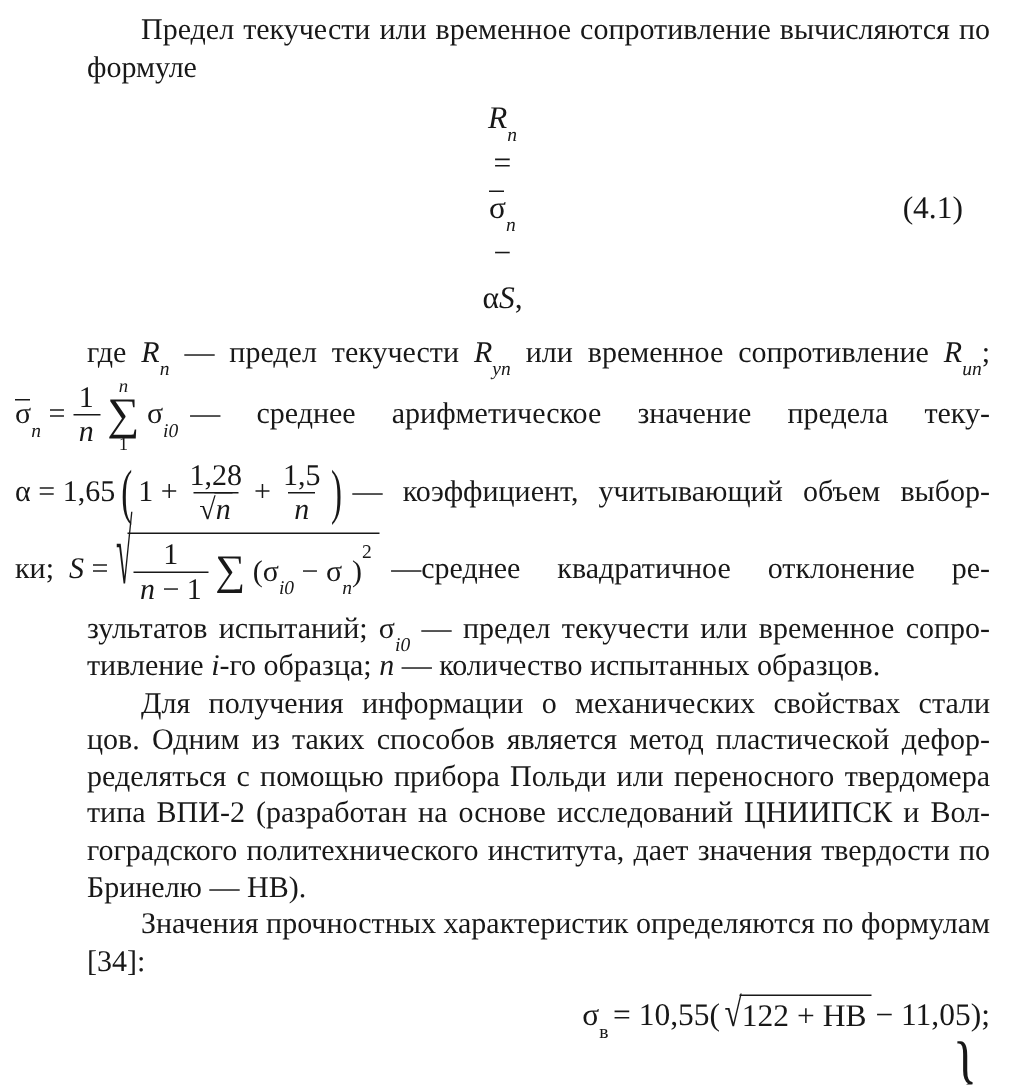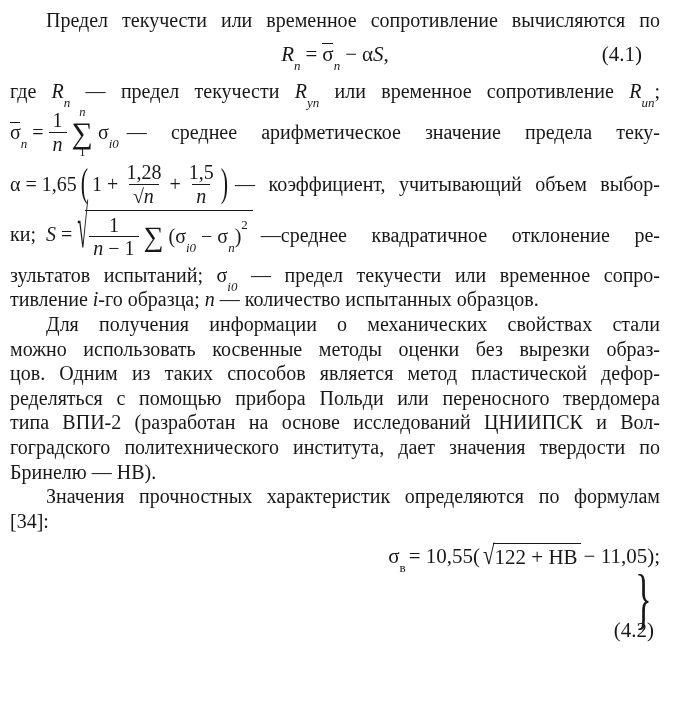--- a/index.html
+++ b/index.html
@@ -5,21 +5,21 @@
   * { margin:0; padding:0; box-sizing:border-box; }
   html, body { width:676px; }
   body {
     width:676px; height:723px; overflow:hidden;
     background:#ffffff; color:#181818;
     font-family:"Liberation Serif", serif;
     font-size:20px;
   }
   .page { padding:8px 16px 0 10px; }
 
-  .line { line-height:24.6px; min-height:24.6px; }
+  .line { line-height:24.6px; min-height:24.6px;margin-left:48px; }
   .just { text-align:justify; text-align-last:justify; }
   .indent { text-indent:36px; }
   i { font-style:italic; }
 
   sub { font-size:13px; line-height:0; position:relative; top:4px; }
   sup { font-size:13px; line-height:0; position:relative; top:-7px; }
 
   
   .obar { position:relative; display:inline-block; }
   .obar::after { content:""; position:absolute; left:0; right:1px; top:1px; border-top:1.8px solid currentColor; }
@@ -51,38 +51,39 @@
   
   .bigp { display:inline-block; transform:scaleY(1.85); transform-origin:50% 54%; font-size:22px; margin:0 -1px; }
 
   
   .fline { display:flex; align-items:center; margin:3px 0; }
   .fline .ftext { flex:1; text-align:justify; text-align-last:justify; margin-left:8px; line-height:24.6px; }
   .flead { margin-right:10px;font-family:Liberation Serif, serif; }
 
   
   .eqrow { position:relative; display:flex; justify-content:center; align-items:center; margin:9px 0 12px; }
-  .eqbody { display:inline-flex; align-items:center; gap:5px; font-size:21px; }
+  .eqbody { display:inline-flex; align-items:center; gap:5px; font-size:21px;flex-direction:column; }
   .eqnum { position:absolute; right:18px; font-size:21px; }
 
   .eq42 { display:flex; align-items:flex-end; margin:10px 0 0 190px; position:relative;flex-direction:column; }
   .eqlines { display:flex; flex-direction:column; gap:7px; }
   .eqline { display:inline-flex; align-items:center; gap:3px; font-size:21px; white-space:nowrap; }
   .sqrt2 { display:inline-flex; align-items:center; }
   .rad2 { display:inline-block; transform:scaleY(1.3); transform-origin:50% 62%; margin-right:-2px; }
   .vinc2 { border-top:1.8px solid currentColor; padding:1px 3px 0 2px; }
   .brace { font-size:68px; line-height:0.85; transform:scaleX(0.5); margin-left:0px; }
   .eqnum42 { position:absolute; right:6px; top:50%; transform:translateY(-50%); font-size:21px;margin-top:44px; }
 </style>
 </head>
 <body>
 
 <div class="page">
 
   <div class="line just indent">Предел текучести или временное сопротивление вычисляются по</div>
+  <div class="line">формуле</div>
 
   <div class="eqrow">
     <span class="eqbody">
         <span><i>R</i><sub><i>n</i></sub></span>
       <span>=</span>
       <span><span class="obar">σ</span><sub><i>n</i></sub></span>
       <span>−</span>
       <span><span>α</span><i>S</i><span>,</span></span>
     </span>
     <span class="eqnum">(4.1)</span>
@@ -162,21 +163,20 @@
     <span>— предел текучести или временное сопро-</span>
   </div>
   <div class="line">
     <span>тивление</span>
     <span><i>i</i><span>-го образца;</span></span>
     <i>n</i>
     <span>— количество испытанных образцов.</span>
   </div>
 
   <div class="line just indent">Для получения информации о механических свойствах стали</div>
-  <div class="line just">можно использовать косвенные методы оценки без вырезки образ-</div>
   <div class="line just">цов. Одним из таких способов является метод пластической дефор-</div>
   <div class="line just">ределяться с помощью прибора Польди или переносного твердомера</div>
   <div class="line just">типа ВПИ-2 (разработан на основе исследований ЦНИИПСК и Вол-</div>
   <div class="line just">гоградского политехнического института, дает значения твердости по</div>
   <div class="line">Бринелю — НВ).</div>
 
   <div class="line just indent">Значения прочностных характеристик определяются по формулам</div>
   <div class="line">[34]:</div>
 
   <div class="eq42">

